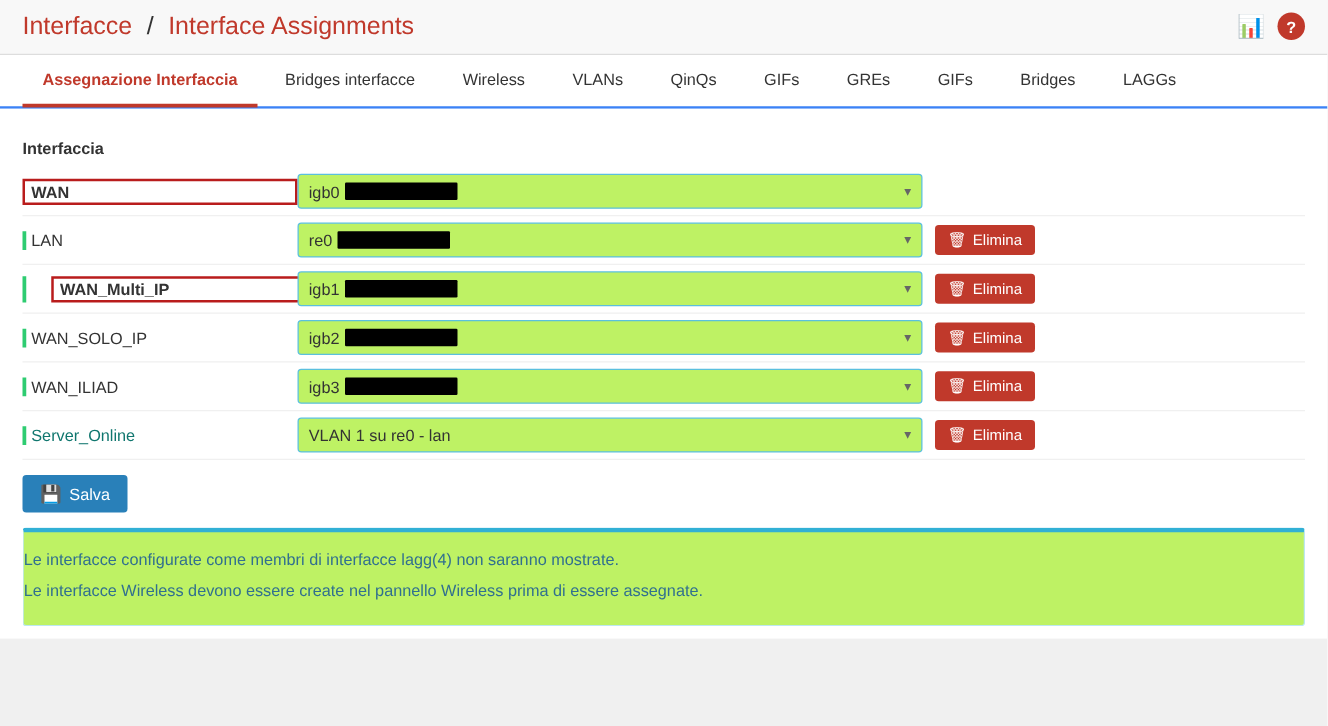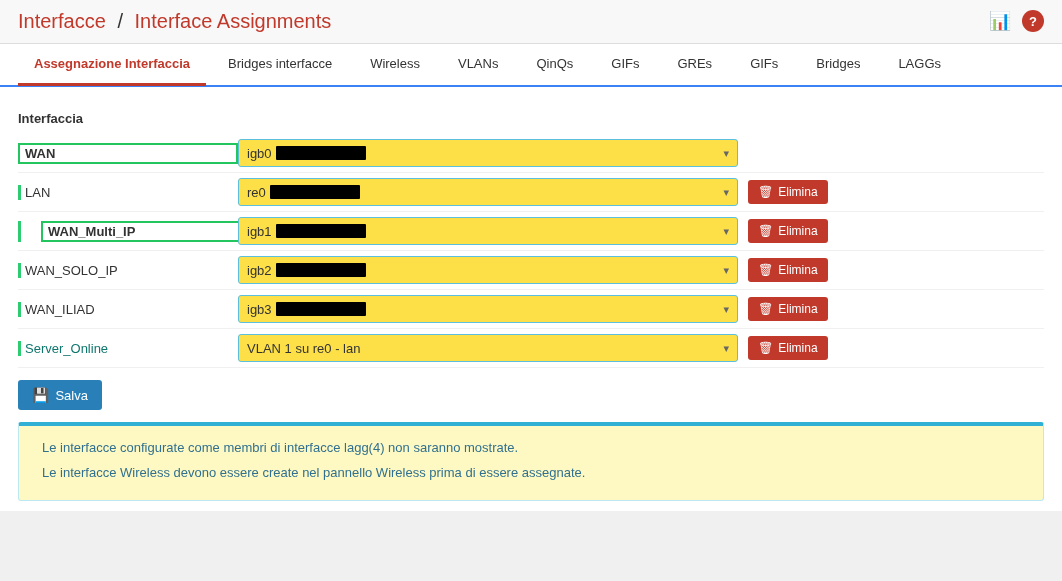--- a/index.html
+++ b/index.html
@@ -77,21 +77,21 @@
       align-items: center;
       padding: 5px 0;
       border-bottom: 1px solid #f0f0f0;
     }
     .interface-name {
       width: 220px;
       font-size: 13px;
     }
     .interface-name.highlighted {
       display: inline-block;
-      border: 2px solid #22c55e;
+      border: 2px solid #b91c1c;
       padding: 1px 5px;
       color: #333;
       font-weight: bold;
       background: #fff;
     }
     .interface-name.link {
       color: #008000;
       text-decoration: none;
       cursor: pointer;
     }
@@ -130,41 +130,41 @@
       border-radius: 3px;
       cursor: pointer;
       font-size: 13px;
       display: flex;
       align-items: center;
       gap: 6px;
       margin-top: 12px;
       margin-bottom: 4px;
     }
     .info-box {
-      background: #fef9c3;
+      background: #bef264;
       border: 1px solid #bce8f1;
       border-top: 4px solid #31b0d5;
       border-radius: 3px;
-      padding: 12px 23px;
+      padding: 12px 0;
       margin-top: 12px;
       color: #31708f;
       font-size: 13px;
       line-height: 1.6;
     }
     .info-box p {
       margin-bottom: 4px;
     }
     .fake-select {
       width: 500px;
       max-width: 500px;
       padding: 3px 28px 3px 8px;
       border: 1px solid #5bc0de;
       border-radius: 3px;
       font-size: 13px;
-      background: #fde047;
+      background: #bef264;
       color: #333;
       height: 28px;
       position: relative;
       display: flex;
       align-items: center;
       cursor: pointer;
       gap: 4px;
     }
     .fake-select-arrow {
       position: absolute;

